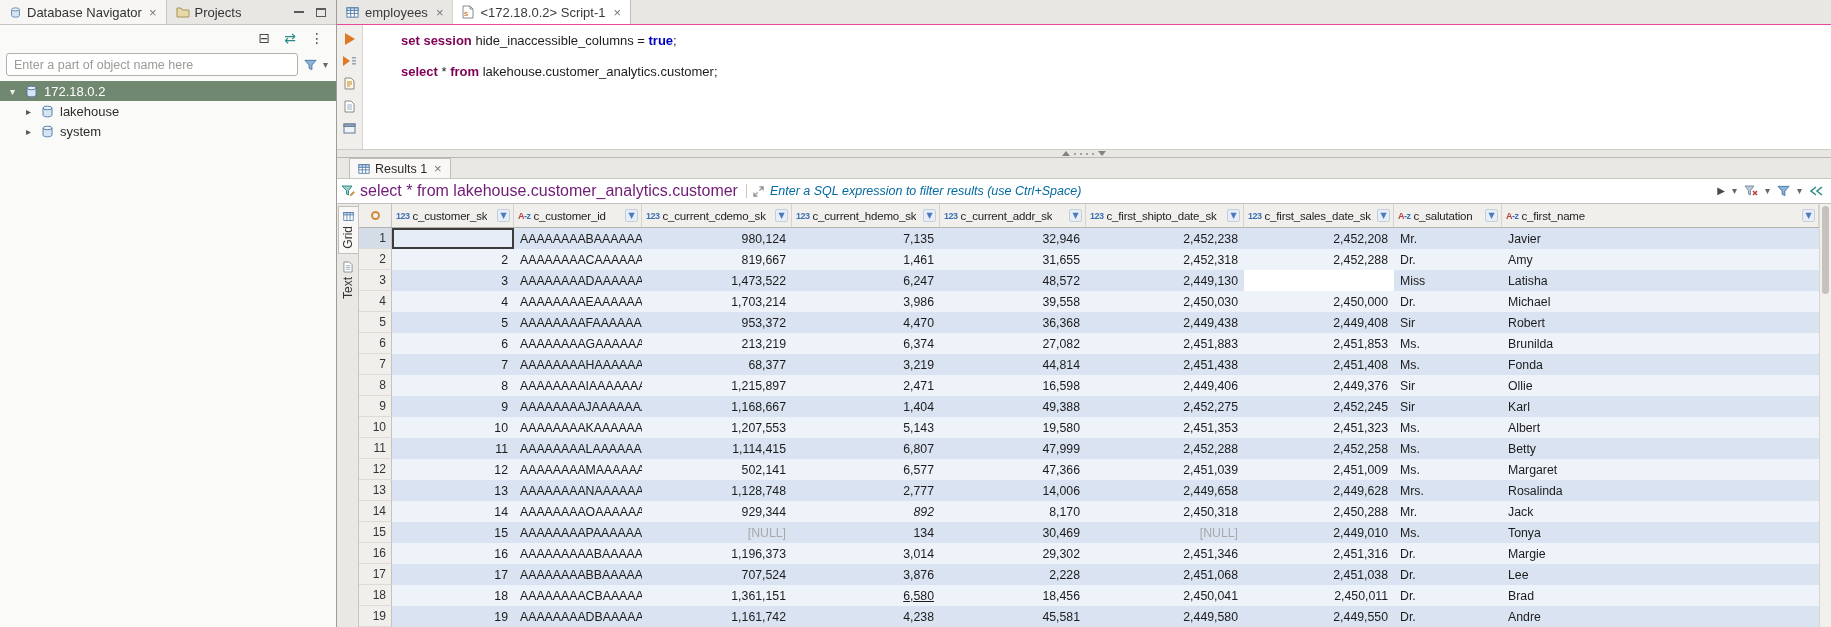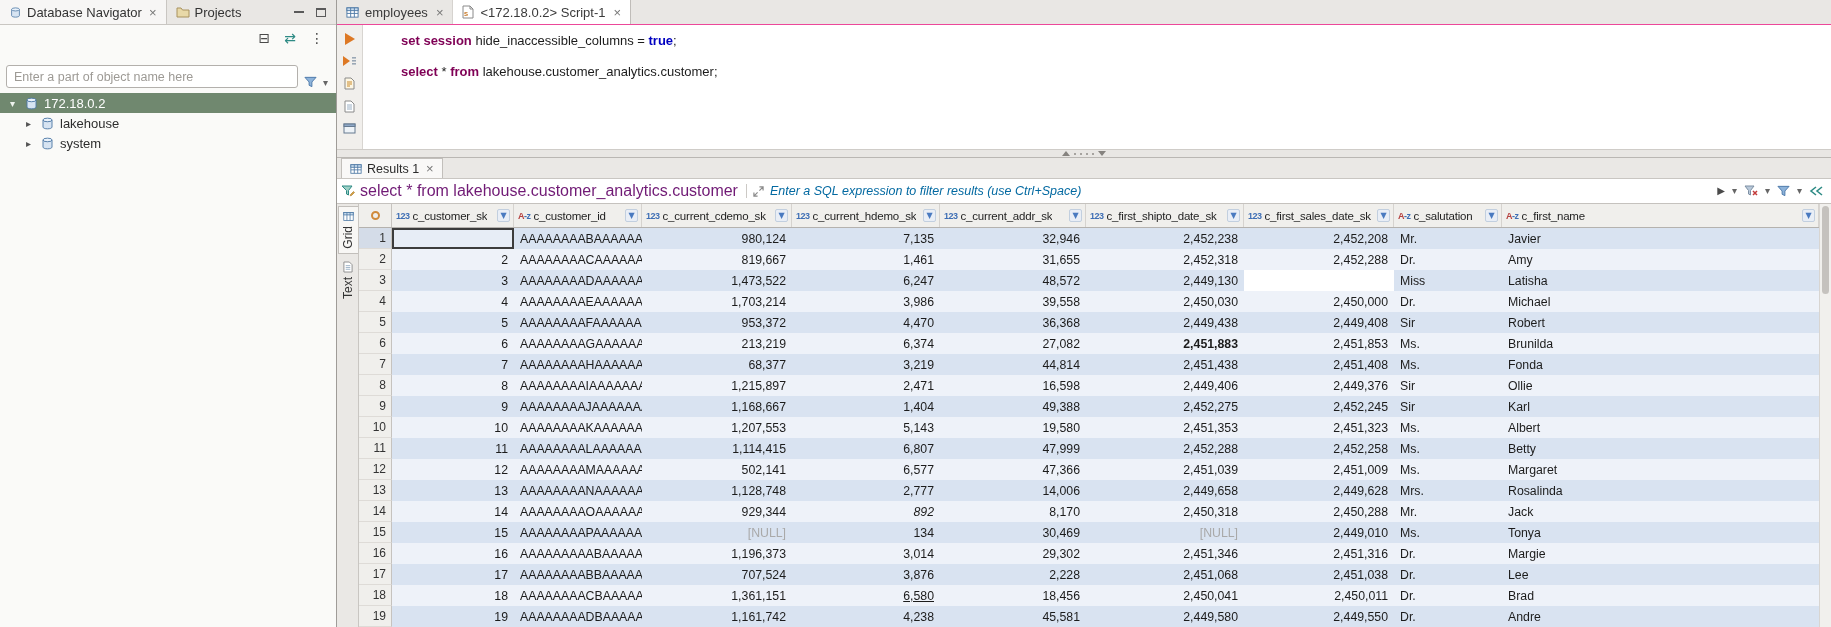--- a/index.html
+++ b/index.html
@@ -11,21 +11,21 @@
   .panel-tabbar { height:25px; display:flex; align-items:stretch; background:#e9e7e4; border-bottom:1px solid #c9c6c2; }
   .panel-tab { display:flex; align-items:center; gap:5px; padding:0 9px; color:#333; white-space:nowrap; }
   .panel-tab.active { background:#f7f6f5; border-right:1px solid #c9c6c2; }
   .close { color:#777; font-size:13px; line-height:1; margin-left:2px; cursor:pointer; }
   .win-controls { margin-left:auto; display:flex; align-items:center; gap:12px; padding-right:10px; }
   .min-glyph { display:inline-block; width:10px; height:2px; background:#5a5a5a; }
   .max-glyph { display:inline-block; width:10px; height:9px; border:1px solid #5a5a5a; border-top-width:2px; }
   .nav-toolbar { height:26px; display:flex; align-items:center; justify-content:flex-end; gap:14px; padding:0 12px; background:#fafaf8; }
   .tool-ic { font-family:"DejaVu Sans", sans-serif; font-size:14px; color:#4a4a4a; cursor:pointer; line-height:1; }
   .tool-ic.link { color:#2e8b85; }
-  .nav-search { display:flex; align-items:flex-end; gap:6px; padding:2px 8px 5px 6px;margin-top:12px; }
+  .nav-search { display:flex; align-items:center; gap:6px; padding:2px 8px 5px 6px; }
   .search-input { flex:1; height:23px; border:1px solid #b3b0ac; border-radius:3px; background:#fff; padding:0 7px; font-size:12.5px; color:#333; outline:none; }
   .search-input::placeholder { color:#9d9a95; }
   .chev { font-family:"DejaVu Sans", sans-serif; font-size:10px; color:#666; line-height:1; }
   .nav-tree { flex:1; }
   .tree-row { height:20px; display:flex; align-items:center; gap:5px; font-size:13px; color:#2d2d2d; cursor:default; }
   .tree-row.selected { background:#70886f; color:#fff; }
   .tree-row.selected .expander { color:#eef3ee; }
   .expander { width:13px; text-align:center; font-family:"DejaVu Sans", sans-serif; font-size:10px; color:#555; }
   .ic { display:inline-flex; align-items:center; justify-content:center; }
 
@@ -44,21 +44,21 @@
   .tok-plain { color:#1c1c1c; }
 
   .sash { height:9px; background:#e9e7e4; border-top:1px solid #cfccc8; border-bottom:1px solid #bab7b3; position:relative; flex:0 0 auto; cursor:row-resize; }
   .sash-handle { position:absolute; left:50%; top:0; transform:translateX(-50%); height:100%; display:flex; align-items:center; gap:4px; }
   .sash-dot { width:2px; height:2px; background:#8f8c88; border-radius:50%; }
   .sash-tri-up { width:0; height:0; border-bottom:5px solid #86837f; border-left:4px solid transparent; border-right:4px solid transparent; }
   .sash-tri-dn { width:0; height:0; border-top:5px solid #86837f; border-left:4px solid transparent; border-right:4px solid transparent; }
 
   
   .results { height:469px; display:flex; flex-direction:column; flex:0 0 auto; background:#fff; }
-  .results-tabbar { height:21px; background:#eae8e5; border-bottom:1px solid #c9c6c2; display:flex; align-items:flex-end; padding-left:4px; flex:0 0 auto; }
+  .results-tabbar { height:21px; background:#eae8e5; border-bottom:1px solid #c9c6c2; display:flex; align-items:flex-end; padding-left:12px; flex:0 0 auto; }
   .results-tab { height:20px; display:flex; align-items:center; gap:5px; padding:0 8px; background:#f9f8f7; border:1px solid #c2bfbb; border-bottom:none; font-size:12.5px; }
   .filter-bar { height:25px; display:flex; align-items:center; background:#fff; border-bottom:1px solid #c5c2be; padding-left:4px; flex:0 0 auto; }
   .filter-query { color:#701a75; font-size:16px; padding:0 8px 0 5px; white-space:nowrap; }
   .filter-divider { width:1px; height:14px; background:#ccc9c5; margin-right:6px; }
   .filter-placeholder { flex:1; font-style:italic; color:#0369a1; font-size:12.5px; white-space:nowrap; overflow:hidden; padding-left:6px; }
   .filter-actions { display:flex; align-items:center; gap:7px; padding:0 8px; }
   .play { font-family:"DejaVu Sans", sans-serif; font-size:10px; color:#4a4a4a; line-height:1; }
 
   .results-body { flex:1; display:flex; min-height:0; }
   .side-strip { width:22px; background:#eae8e5; border-right:1px solid #c9c6c2; display:flex; flex-direction:column; align-items:center; padding-top:2px; gap:3px; flex:0 0 auto; }
@@ -435,21 +435,21 @@
                   <div class="g-cell" style="width: 108px; flex: 0 0 108px;">Sir</div>
                   <div class="g-cell" style="flex: 1 1 auto;">Robert</div>
                 </div>
                 <div class="g-row row-even">
                   <div class="rn">6</div>
                   <div class="g-cell align-right" style="width: 122px; flex: 0 0 122px;">6</div>
                   <div class="g-cell" style="width: 128px; flex: 0 0 128px;">AAAAAAAAGAAAAAAA</div>
                   <div class="g-cell align-right" style="width: 150px; flex: 0 0 150px;">213,219</div>
                   <div class="g-cell align-right" style="width: 148px; flex: 0 0 148px;">6,374</div>
                   <div class="g-cell align-right" style="width: 146px; flex: 0 0 146px;">27,082</div>
-                  <div class="g-cell align-right" style="width: 158px; flex: 0 0 158px; font-weight: bold;">2,451,883</div>
+                  <div class="g-cell align-right" style="width: 158px; flex: 0 0 158px;">2,451,883</div>
                   <div class="g-cell align-right" style="width: 150px; flex: 0 0 150px;">2,451,853</div>
                   <div class="g-cell" style="width: 108px; flex: 0 0 108px;">Ms.</div>
                   <div class="g-cell" style="flex: 1 1 auto;">Brunilda</div>
                 </div>
                 <div class="g-row row-odd">
                   <div class="rn">7</div>
                   <div class="g-cell align-right" style="width: 122px; flex: 0 0 122px;">7</div>
                   <div class="g-cell" style="width: 128px; flex: 0 0 128px;">AAAAAAAAHAAAAAAA</div>
                   <div class="g-cell align-right" style="width: 150px; flex: 0 0 150px;">68,377</div>
                   <div class="g-cell align-right" style="width: 148px; flex: 0 0 148px;">3,219</div>

